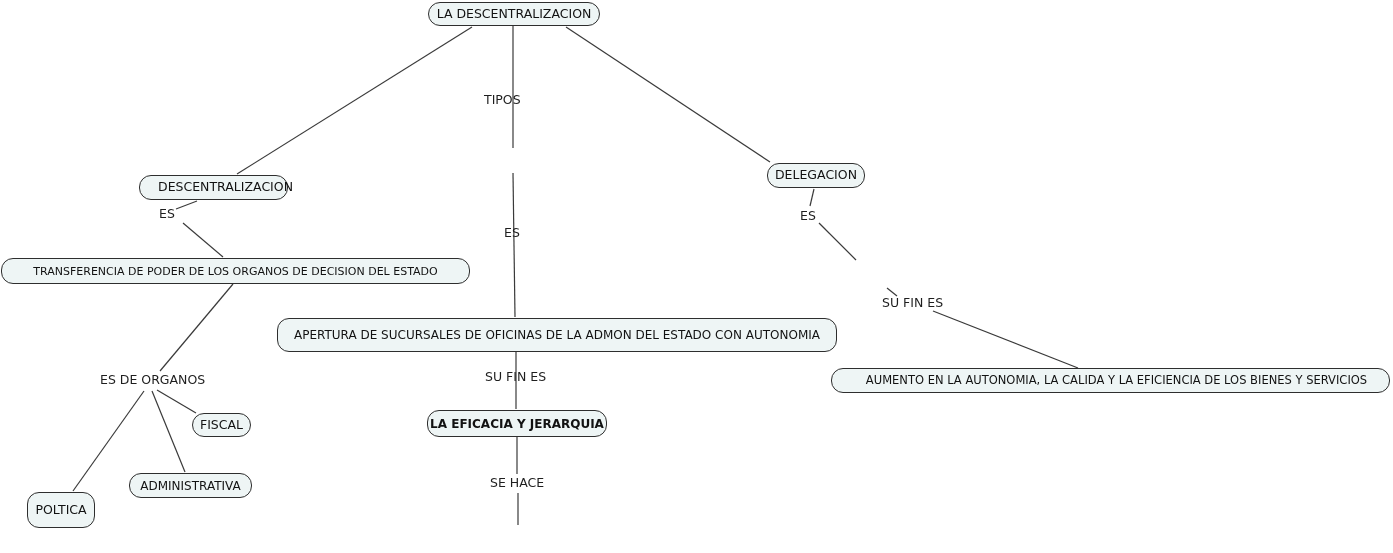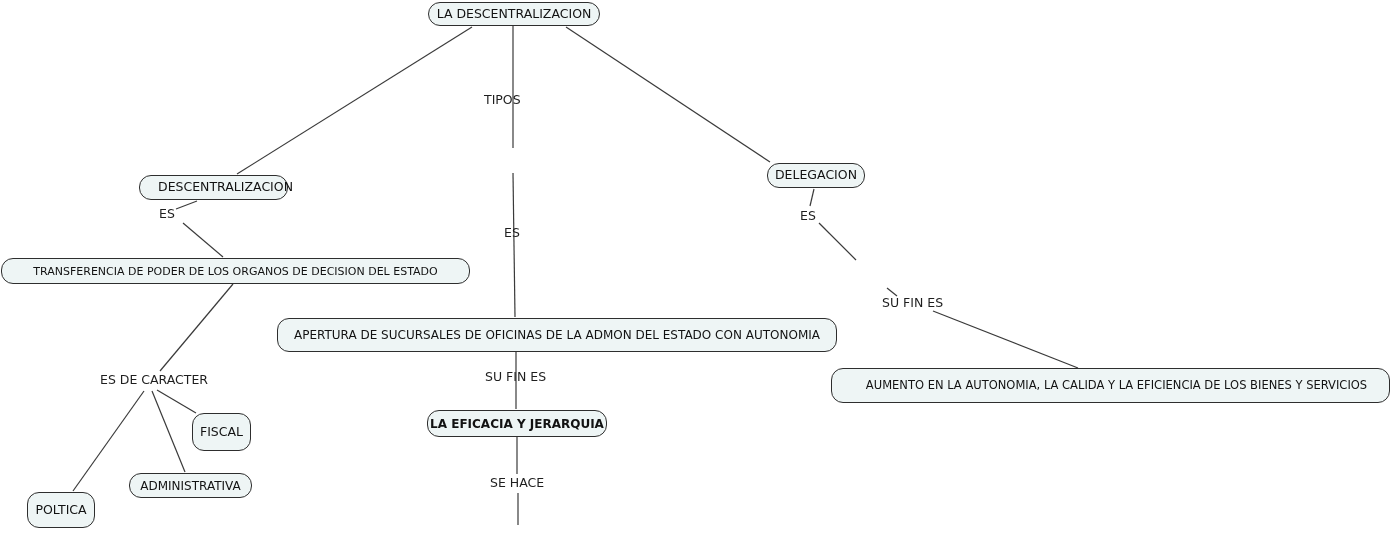--- a/index.html
+++ b/index.html
@@ -71,40 +71,40 @@
   <div class="node" style="left:139px;top:175px;width:149px;height:25px;padding-left:24px;">DESCENTRALIZACION</div>
 
 
   <div class="node" style="left:767px;top:163px;width:98px;height:25px;">DELEGACION</div>
 
   <div class="node" style="left:1px;top:258px;width:469px;height:26px;font-size:11px;">TRANSFERENCIA DE PODER DE LOS ORGANOS DE DECISION DEL ESTADO</div>
 
   <div class="node" style="left:237px;top:318px;width:560px;height:34px;font-size:12px;margin-left:40px;">APERTURA DE SUCURSALES DE OFICINAS DE LA ADMON DEL ESTADO CON AUTONOMIA</div>
 
 
-  <div class="node" style="left:192px;top:413px;width:59px;height:38px;text-align:center;">FISCAL</div>
+  <div class="node" style="left:192px;top:413px;width:59px;height:24px;text-align:center;">FISCAL</div>
 
   <div class="node" style="left:129px;top:473px;width:123px;height:25px;font-size:12px;">ADMINISTRATIVA</div>
 
   <div class="node" style="left:27px;top:492px;width:68px;height:36px;">POLTICA</div>
 
   <div class="node" style="left:427px;top:410px;width:180px;height:27px;font-size:12px;font-weight:bold;">LA EFICACIA Y JERARQUIA</div>
 
-  <div class="node" style="left:831px;top:368px;width:559px;height:35px;font-size:11.5px;padding-left:12px;">AUMENTO EN LA AUTONOMIA, LA CALIDA Y LA EFICIENCIA DE LOS BIENES Y SERVICIOS</div>
+  <div class="node" style="left:831px;top:368px;width:559px;height:25px;font-size:11.5px;padding-left:12px;">AUMENTO EN LA AUTONOMIA, LA CALIDA Y LA EFICIENCIA DE LOS BIENES Y SERVICIOS</div>
 
 
   <div class="link-label" style="left:484px;top:93px;">TIPOS</div>
 
   <div class="link-label" style="left:159px;top:207px;">ES</div>
 
   <div class="link-label" style="left:504px;top:226px;">ES</div>
 
   <div class="link-label" style="left:800px;top:209px;">ES</div>
 
-  <div class="link-label" style="left:100px;top:373px;">ES DE CARACTER</div>
+  <div class="link-label" style="left:100px;top:373px;">ES DE ORGANOS</div>
 
   <div class="link-label" style="left:485px;top:370px;">SU FIN ES</div>
 
   <div class="link-label" style="left:882px;top:296px;">SU FIN ES</div>
 
   <div class="link-label" style="left:490px;top:476px;">SE HACE</div>
 
 </div>
 
 </body></html>

